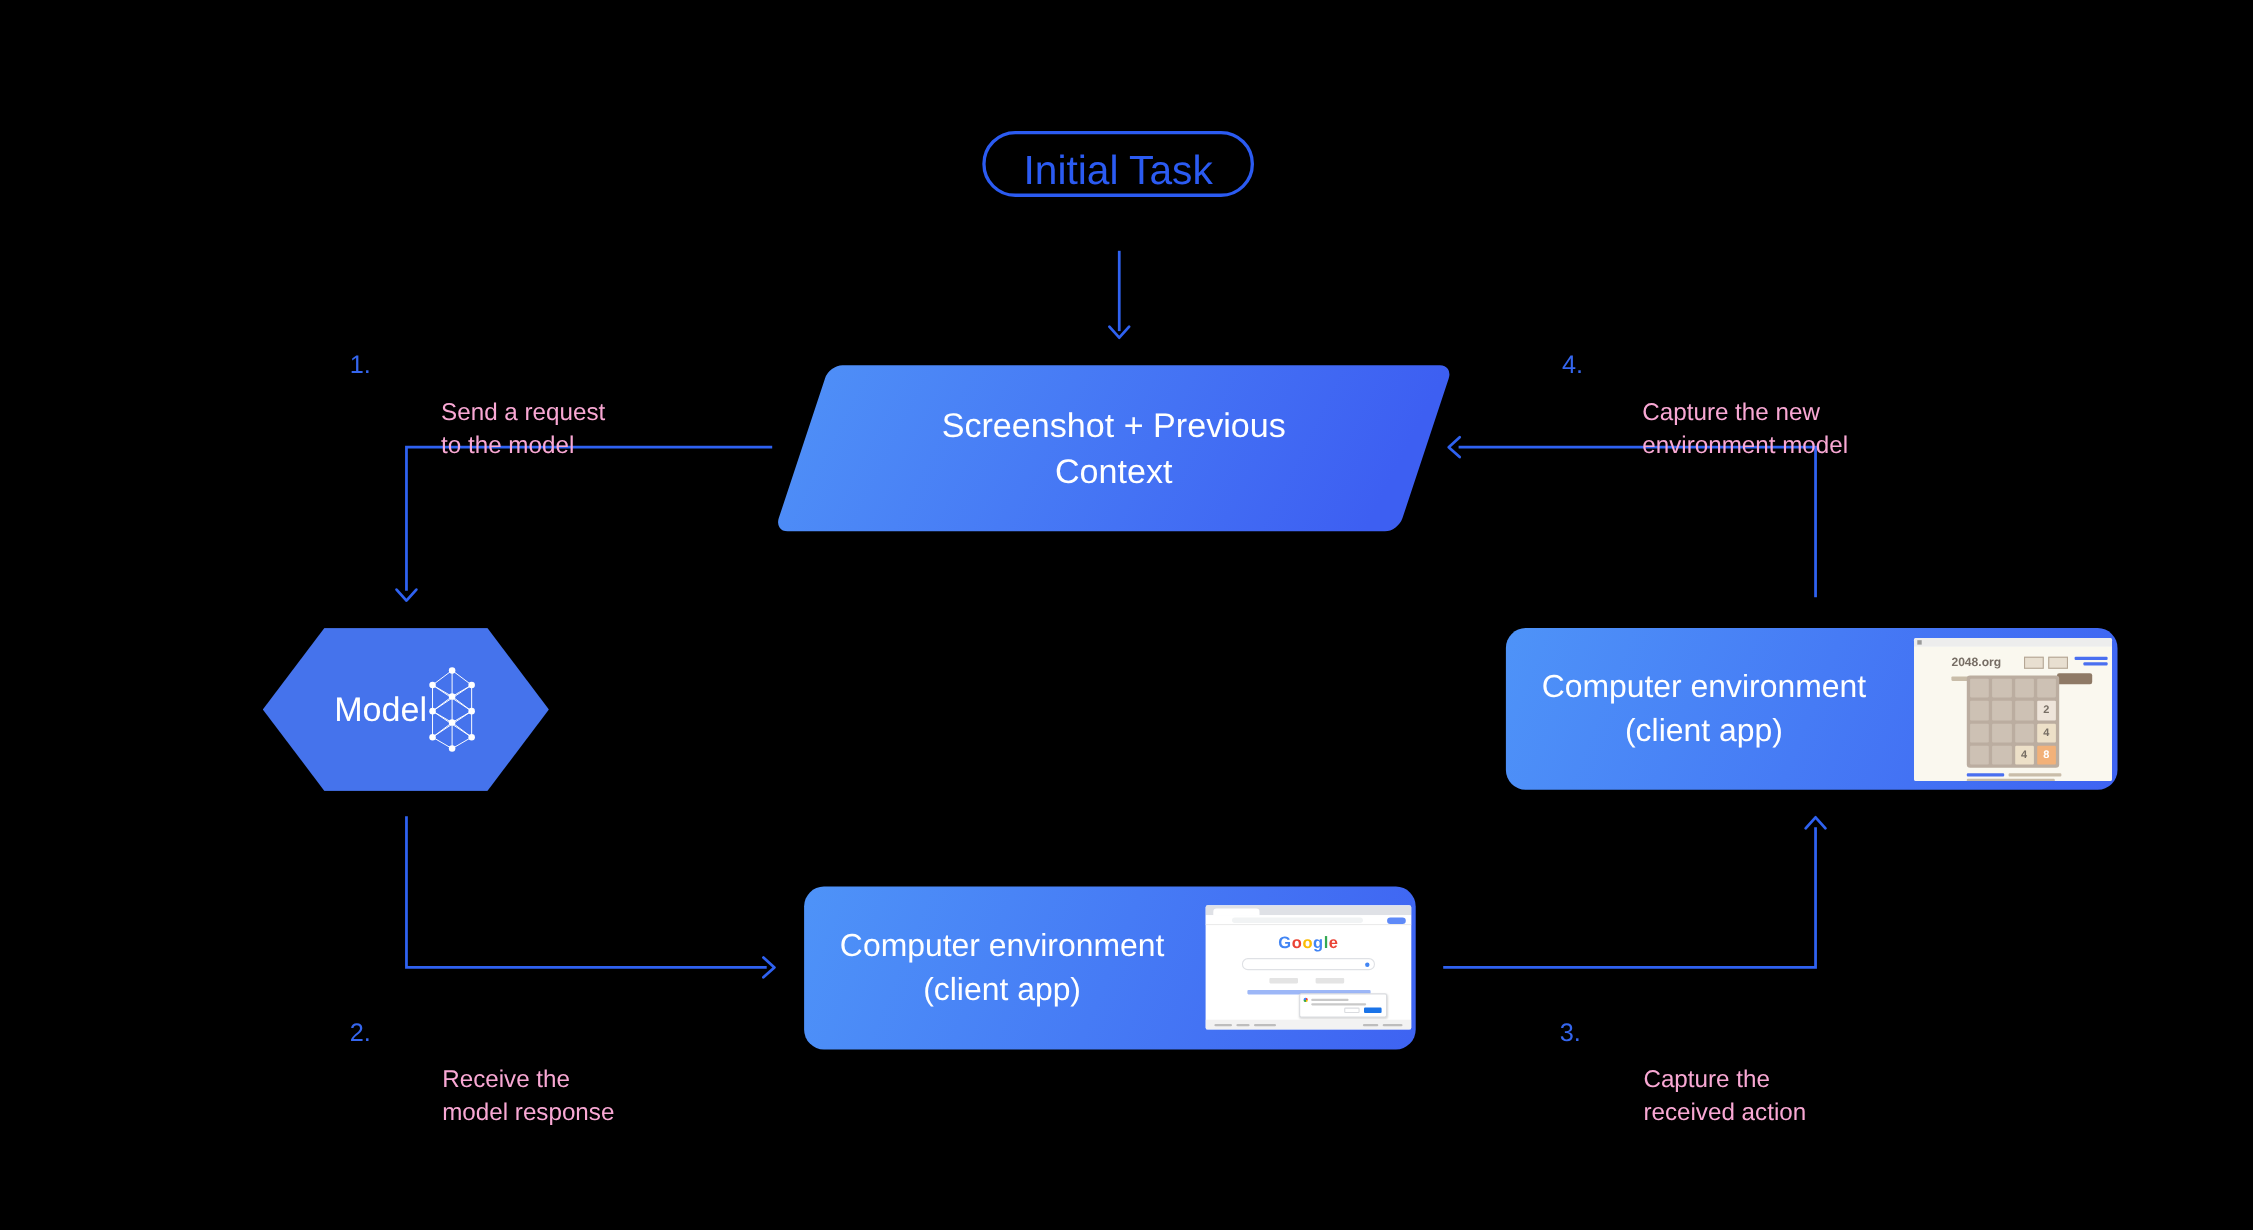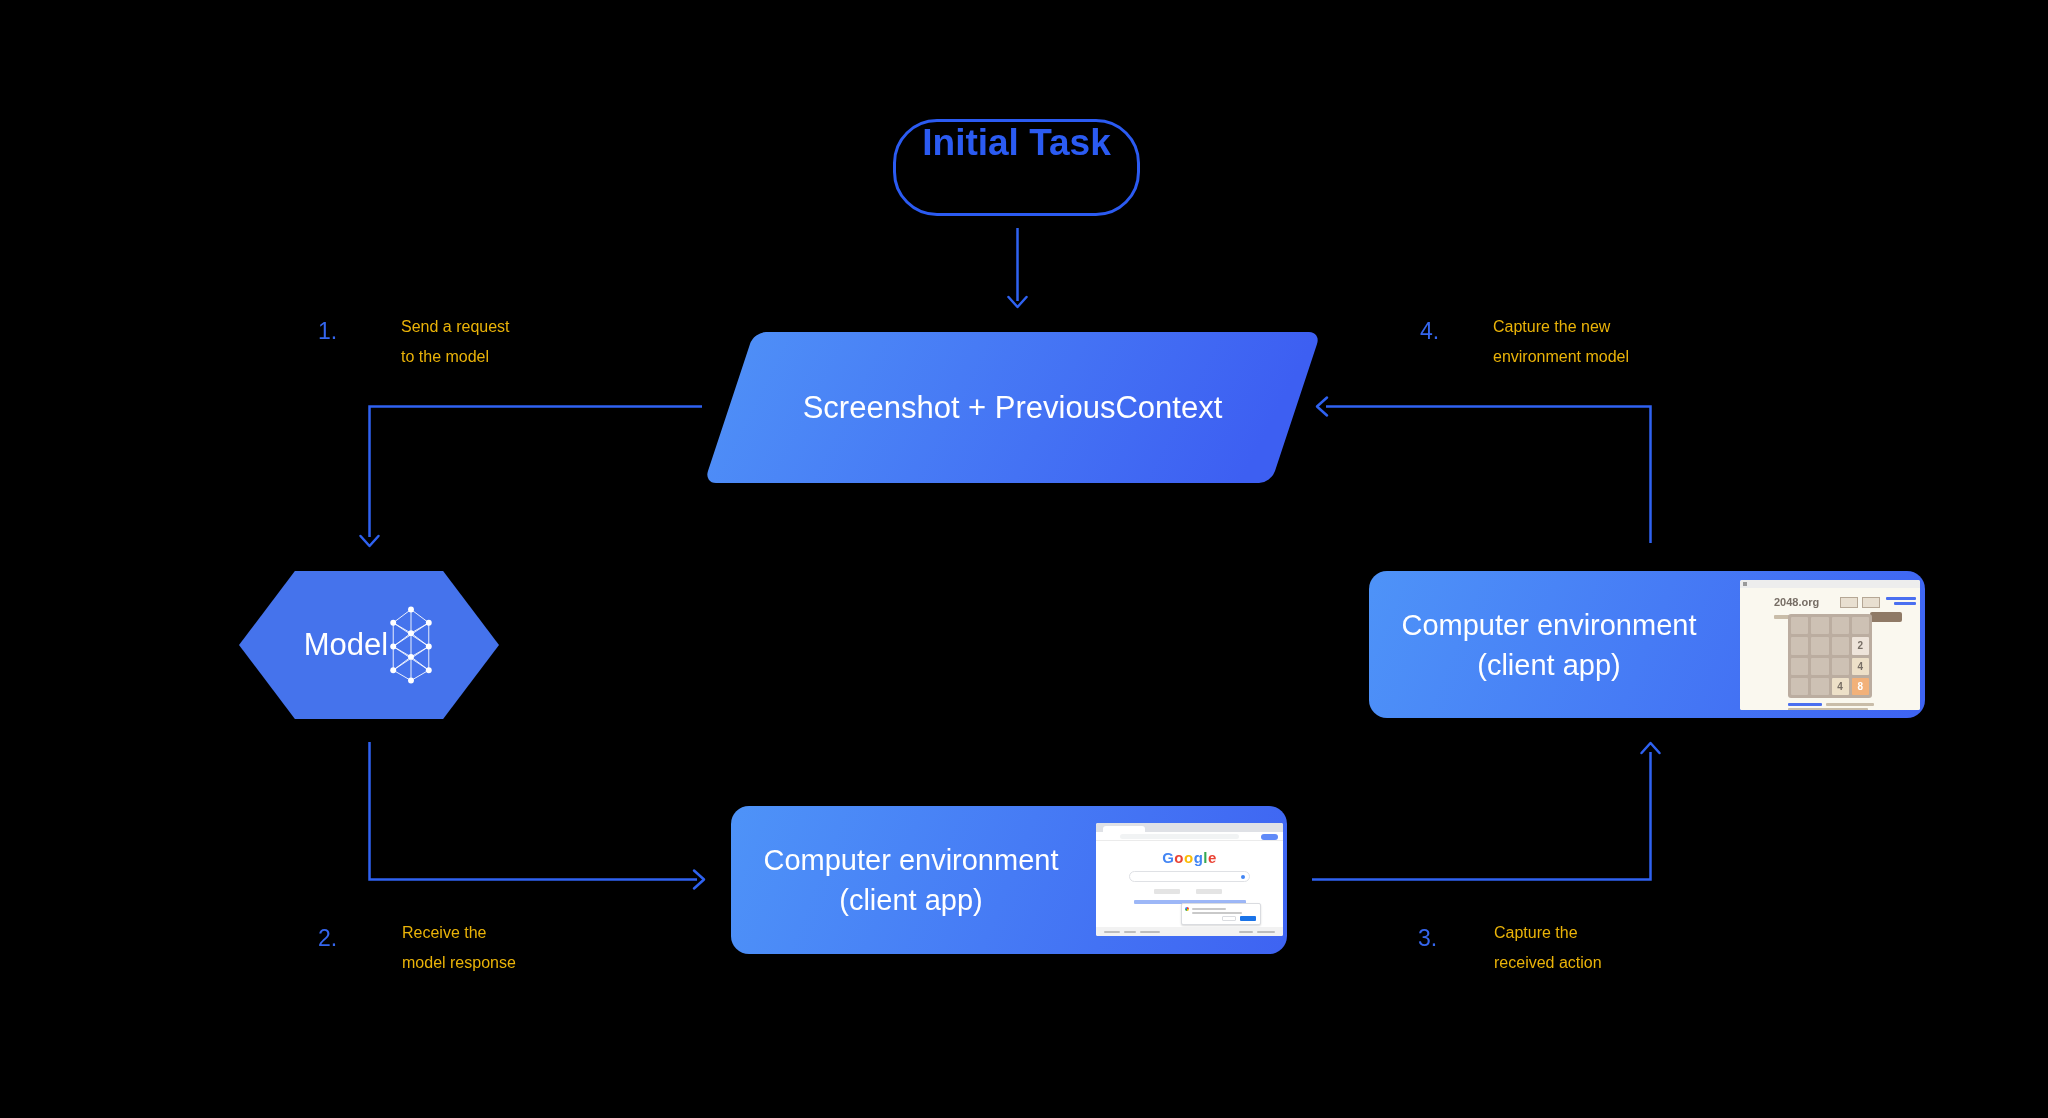--- a/index.html
+++ b/index.html
@@ -2,31 +2,31 @@
 <html><head>
 <meta charset="utf-8">
 <style>
   * { margin:0; padding:0; box-sizing:border-box; }
   html,body { background:#000; }
   body { width:2048px; height:1118px; position:relative; overflow:hidden;
          font-family:"Liberation Sans", sans-serif; }
   .abs { position:absolute; }
 
   
-  .pill { left:893px; top:119px; width:247px; height:97px;
+  .pill { left:893px; top:119px; width:247px; height:60px;
           border:3px solid #2b5bf2; border-radius:44px;
-          color:#2b5bf2; font-size:37px; font-weight:700;
-          display:flex; align-items:flex-start; justify-content:center; }
+          color:#2b5bf2; font-size:37px; font-weight:400;
+          display:flex; align-items:flex-end; justify-content:center; }
 
   
   .ctx-wrap { left:703px; top:332px; width:619px; height:151px; }
   .ctx-bg { position:absolute; left:26px; right:26px; top:0; bottom:0;
             transform:skewX(-18.3deg); border-radius:12px;
             background:linear-gradient(100deg,#4e8ef7 0%,#3d5ff2 95%); }
-  .ctx-text { position:absolute; inset:0; display:flex; flex-direction:row;
+  .ctx-text { position:absolute; inset:0; display:flex; flex-direction:column;
               align-items:center; justify-content:center;
               color:#fff; font-size:31px; line-height:42px; font-weight:400; }
 
   
   .hex { left:239px; top:571px; width:260px; height:148px;
          background:#4573ec;
          clip-path:polygon(0% 50%, 21.5% 0%, 78.5% 0%, 100% 50%, 78.5% 100%, 21.5% 100%);
          display:flex; align-items:center; justify-content:center; 
          color:#fff; font-size:31px; }
 
@@ -34,21 +34,21 @@
   .envbox { width:556px; border-radius:18px;
             background:linear-gradient(112deg,#4e93f8 0%,#3e63f2 100%); }
   .env-right { left:1369px; top:571px; height:147px; }
   .env-bottom { left:731px; top:806px; height:148px; }
   .env-title { position:absolute; left:0; right:196px; top:50%;
                transform:translateY(-50%); text-align:center;
                color:#fff; font-size:29px; line-height:40px; font-weight:400; }
 
   
   .stepnum { color:#3566ee; font-size:23px; font-weight:500; }
-  .steptext { color:#eab308; font-size:16px; font-weight:500; line-height:30px; }
+  .steptext { color:#f9a8d4; font-size:22px; font-weight:500; line-height:30px;margin-top:48px; }
 
   
   svg.connectors { position:absolute; left:0; top:0; pointer-events:none; }
   svg.connectors path { stroke:#2f62f1; stroke-width:2.5; fill:none; }
   svg.connectors path.chev { stroke-linecap:round; stroke-linejoin:round; }
 
   
   .thumb2048 { right:5px; top:9px; width:180px; height:130px; background:#fff;
                border-radius:2px; overflow:hidden; font-family:"Liberation Sans",sans-serif;margin-left:28px; }
   .t-topbar { position:absolute; left:0; top:0; right:0; height:8px; background:#ededed; }

